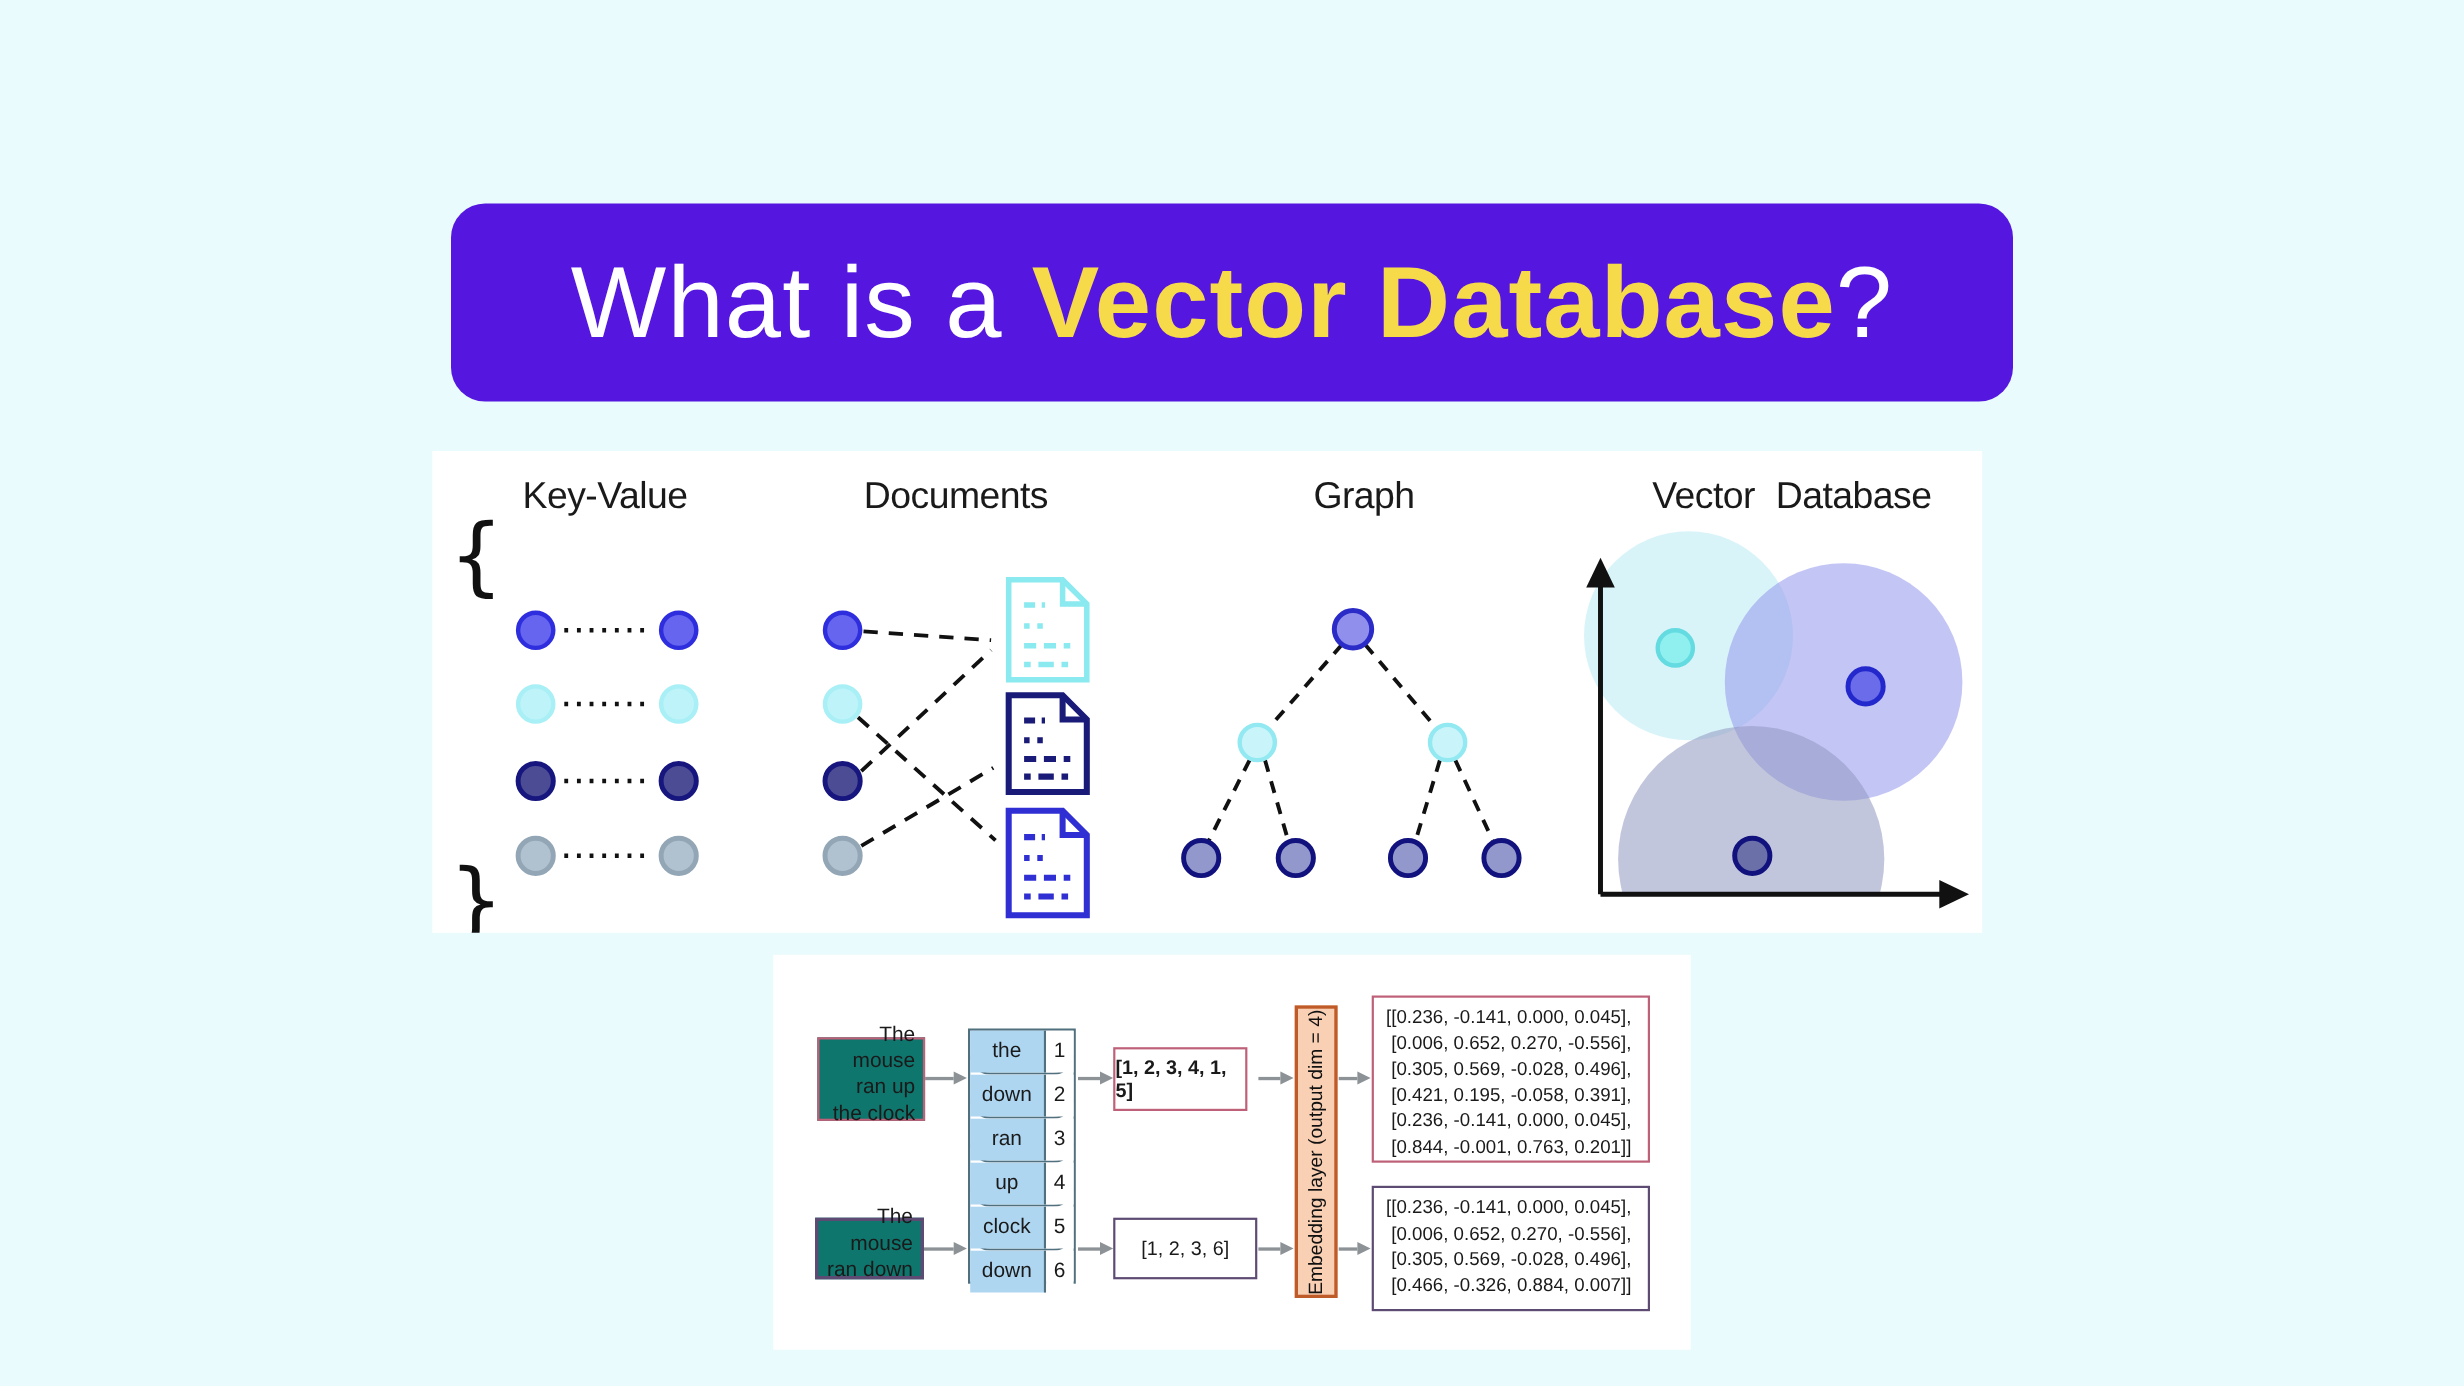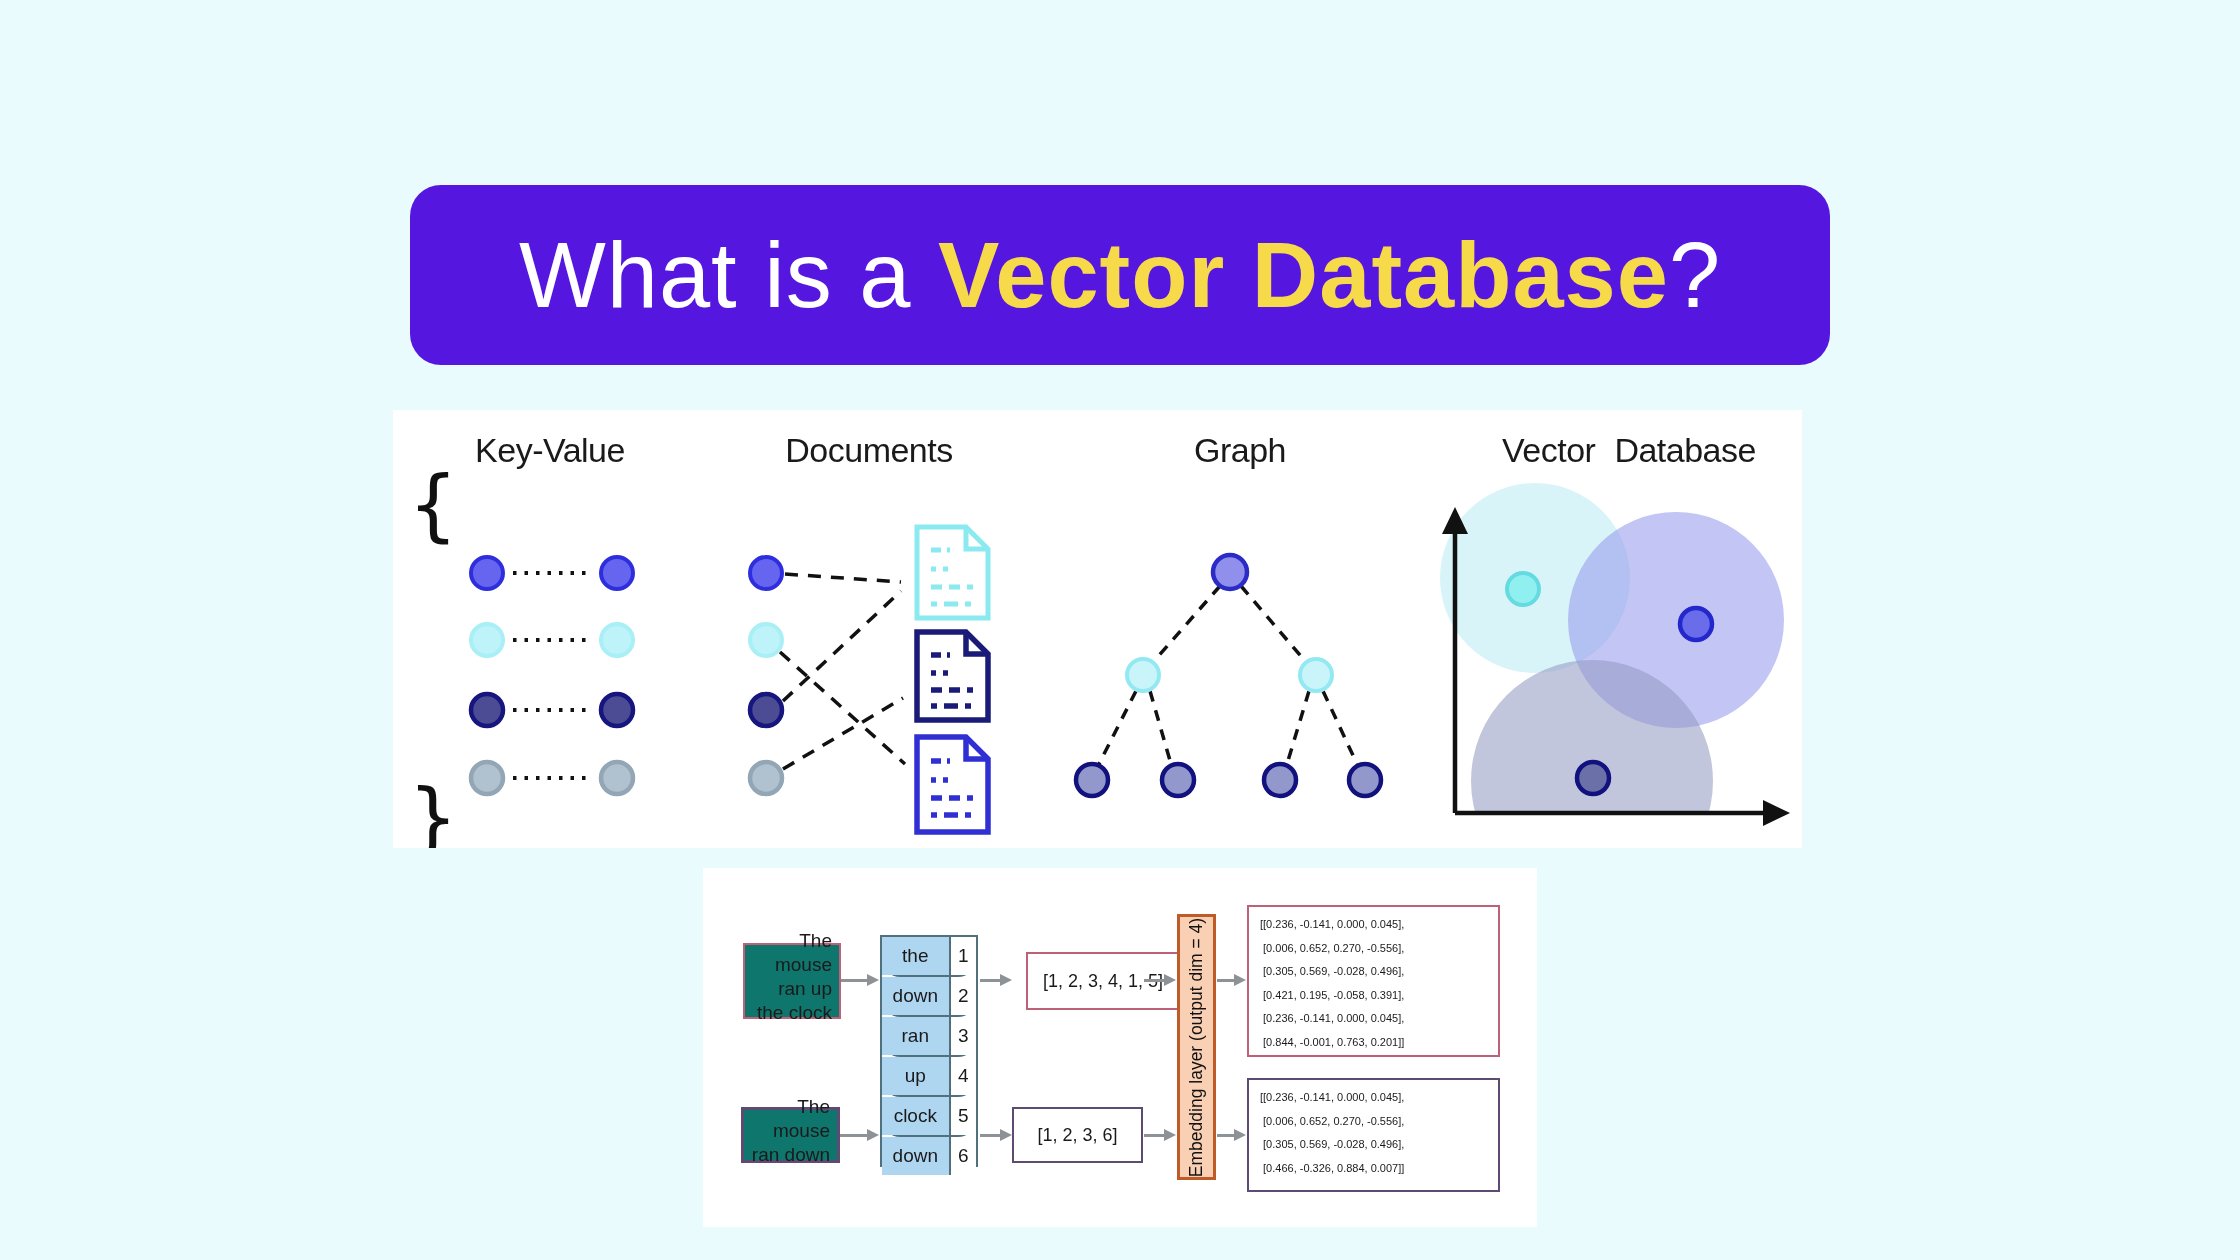--- a/index.html
+++ b/index.html
@@ -40,21 +40,21 @@
   .vword{width:68px;background:#AED6F1;border-right:2px solid #50707E;display:flex;align-items:center;justify-content:center;}
   .vid{width:26px;background:#fff;display:flex;align-items:center;justify-content:center;}
   .vecbox{display:flex;align-items:center;justify-content:center;font-size:18px;background:#fff;}
   .vec1{border:2px solid #BE6078;}
   .vec2{border:2px solid #5D4B73;}
   .embed{
     background:#F9D0B4;border:3px solid #BF5B28;
     display:flex;align-items:center;justify-content:center;
   }
   .embed span{transform:rotate(-90deg);white-space:nowrap;font-size:17.5px;color:#111;}
-  .matrix{background:#fff;padding:6px 0 0 11px;font-size:11px;line-height:23.5px;}
+  .matrix{background:#fff;padding:6px 0 0 11px;font-size:17px;line-height:23.5px;}
   .matrix div{white-space:pre;}
   .m1{border:2px solid #BE6078;}
   .m2{border:2.5px solid #5D4B73;}
   .arrow{position:absolute;height:0;border-top:3px solid #8C9296;}
   .arrow::after{
     content:"";position:absolute;right:-12px;top:-8px;
     border-left:12px solid #8C9296;border-top:6.5px solid transparent;border-bottom:6.5px solid transparent;
   }
 </style>
 </head>
@@ -213,21 +213,21 @@
         <div class="vid">5</div>
       </div>
       <div class="vrow">
         <div class="vword">down</div>
         <div class="vid">6</div>
       </div>
     </div>
 
     <div class="arrow" style="left:277px;top:110.5px;width:20px;"></div>
 
-    <div class="abs vecbox vec1" style="left:323px;top:84px;width:154px;height:58px;">[1, 2, 3, 4, 1, 5]</div>
+    <div class="abs vecbox vec1" style="left:309px;top:84px;width:122px;height:58px;font-weight:bold;">[1, 2, 3, 4, 1, 5]</div>
 
     <div class="arrow" style="left:441px;top:110.5px;width:20px;"></div>
 
     <div class="abs embed" style="left:474px;top:46px;width:39px;height:266px;">
       <span>Embedding layer (output dim = 4)</span>
     </div>
 
     <div class="arrow" style="left:514px;top:110.5px;width:17px;"></div>
 
     <div class="abs matrix m1" style="left:544px;top:37px;width:253px;height:152px;">

